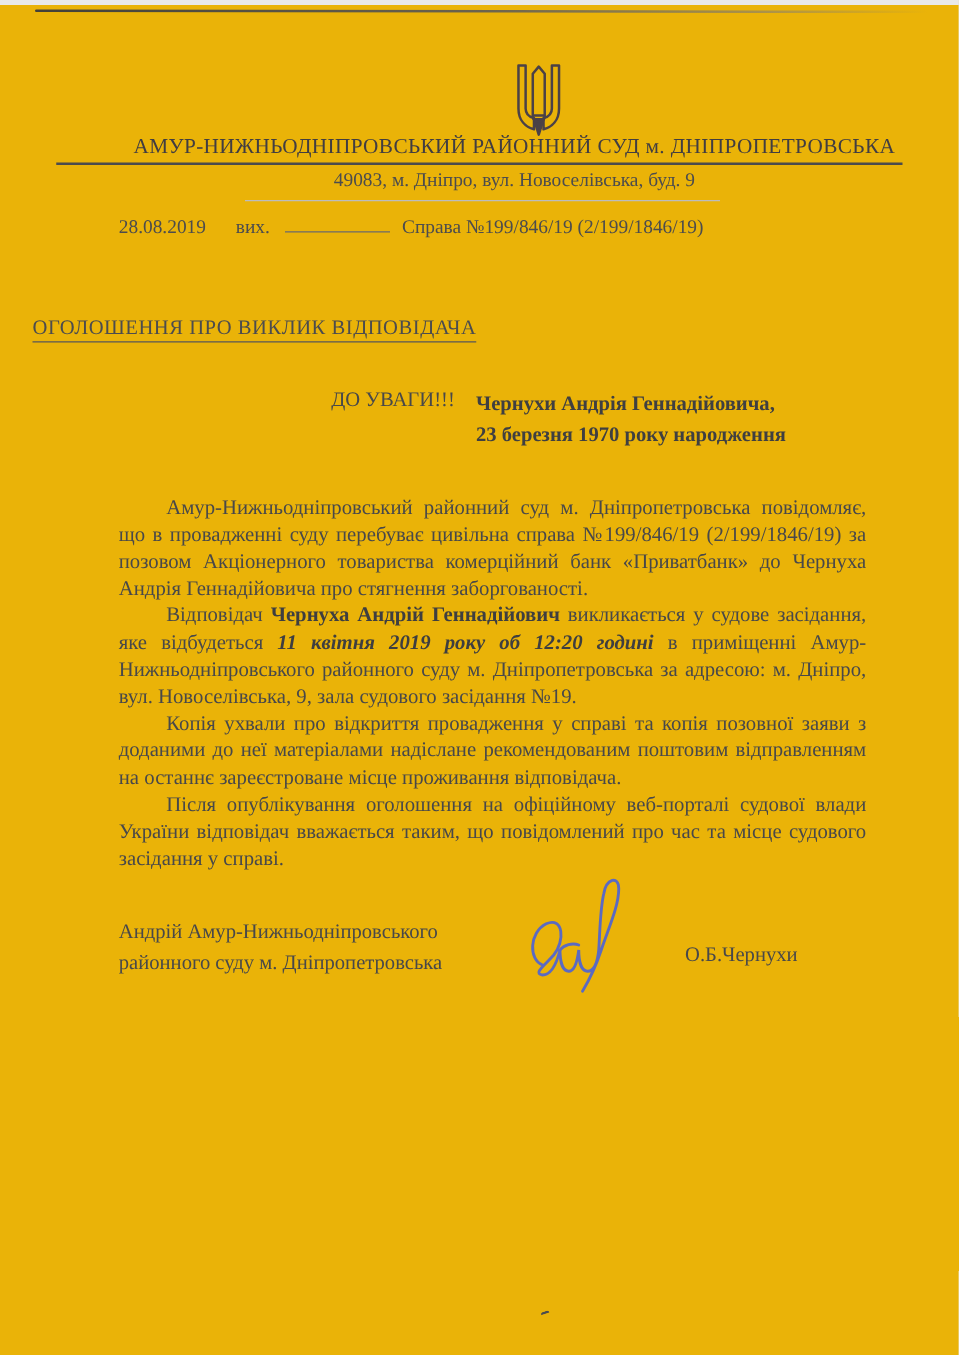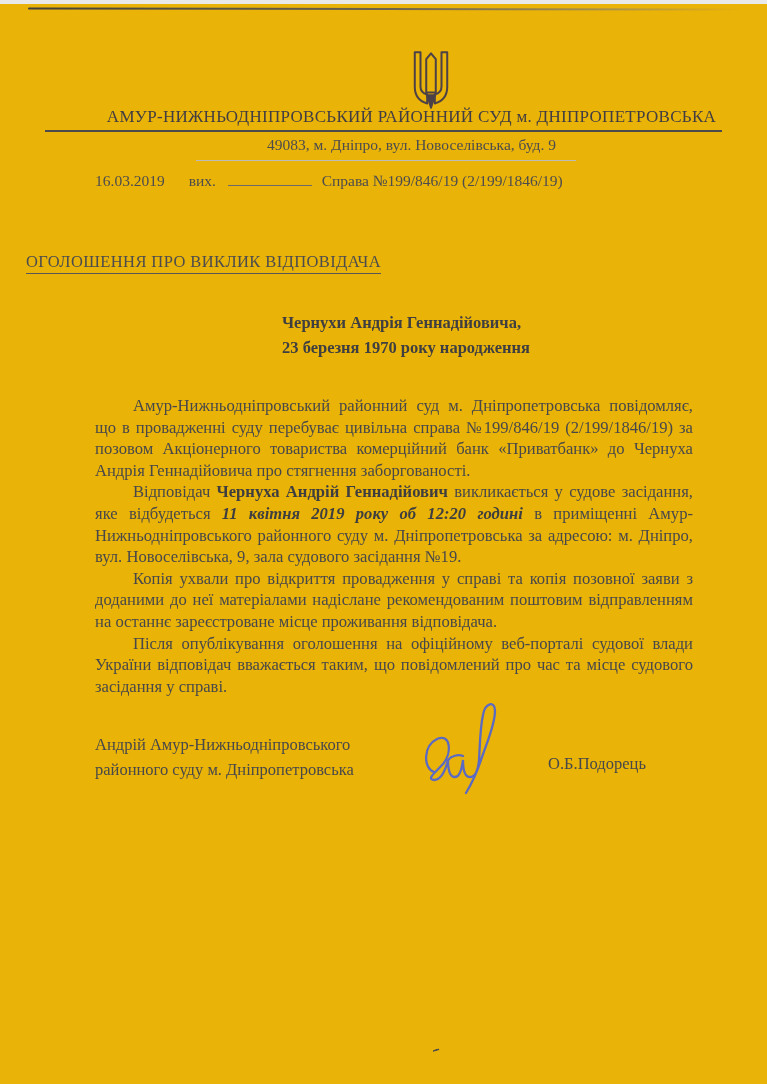--- a/index.html
+++ b/index.html
@@ -76,31 +76,32 @@
       <path d="M17,44 C17,47.5 19,49 22,49 C25,49 27,47.5 27,44"></path>
     </g>
   </svg>
 
   <div class="court-name">АМУР-НИЖНЬОДНІПРОВСЬКИЙ РАЙОННИЙ СУД  м. ДНІПРОПЕТРОВСЬКА</div>
   <div class="header-rule"></div>
   <div class="address">49083, м. Дніпро, вул. Новоселівська, буд. 9</div>
   <div class="address-rule"></div>
 
   <div class="ref-line">
-    <span>16.03.2019</span>
+    <span>28.08.2019</span>
     <span class="out-label">вих.</span>
     <span class="blank-line"></span>
     <span>Справа №199/846/19 (2/199/1846/19)</span>
   </div>
 
   <div class="doc-title">
     <span>ОГОЛОШЕННЯ ПРО ВИКЛИК ВІДПОВІДАЧА</span>
   </div>
 
   <div class="attention">
+    <div class="attention-label">ДО УВАГИ!!!</div>
     <div class="attention-name">
       <div>Чернухи Андрія Геннадійовича,</div>
       <div>23 березня 1970 року народження</div>
     </div>
   </div>
 
   <div class="body-text">
     <p>Амур-Нижньодніпровський районний суд м. Дніпропетровська повідомляє, що в провадженні суду перебуває цивільна справа №199/846/19 (2/199/1846/19) за позовом Акціонерного товариства комерційний банк «Приватбанк» до Чернуха Андрія Геннадійовича про стягнення заборгованості.</p>
     <p><span>Відповідач </span><span class="b">Чернуха Андрій Геннадійович</span><span> викликається у судове засідання,  яке відбудеться </span><span class="bi">11 квітня 2019 року об 12:20 годині</span><span> в приміщенні Амур-Нижньодніпровського районного суду м. Дніпропетровська за адресою: м. Дніпро, вул. Новоселівська, 9, зала судового засідання №19.</span></p>
     <p>Копія ухвали про відкриття провадження у справі та копія позовної заяви з доданими до неї матеріалами надіслане рекомендованим поштовим відправленням на останнє зареєстроване місце проживання відповідача.</p>
@@ -112,17 +113,17 @@
     <div>районного суду м. Дніпропетровська</div>
   </div>
 
   <svg class="signature-svg" viewBox="0 0 112 98" xmlns="http://www.w3.org/2000/svg">
     <g fill="none" stroke="#5b6ac2" stroke-width="2.3" stroke-linecap="round">
       <path d="M16,74 C5,70 5,48 19,41 C33,35 34,55 25,66 C18,74 8,81 16,82 C24,82 28,70 30,62 C30,71 32,79 37,79 C42,79 44,70 45,62 C45,71 47,79 52,79 C57,79 60,72 61,62 C62,47 62,30 65,17 C67,5 77,2 77,13 C77,27 69,44 63,62 C59,74 54,85 48,95"></path>
       <path d="M30,62 C33,58 40,56 45,58"></path>
     </g>
   </svg>
 
-  <div class="signer-name">О.Б.Подорець</div>
+  <div class="signer-name">О.Б.Чернухи</div>
 
   <div class="bottom-speck"></div>
 
 </div>
 
 </body></html>

